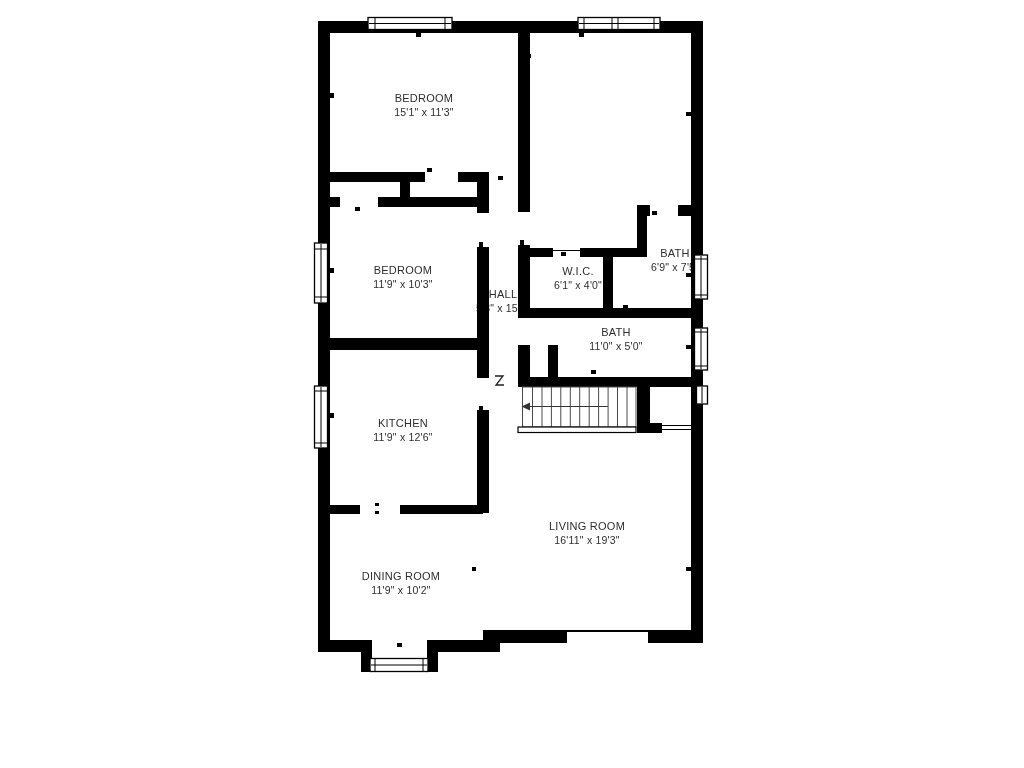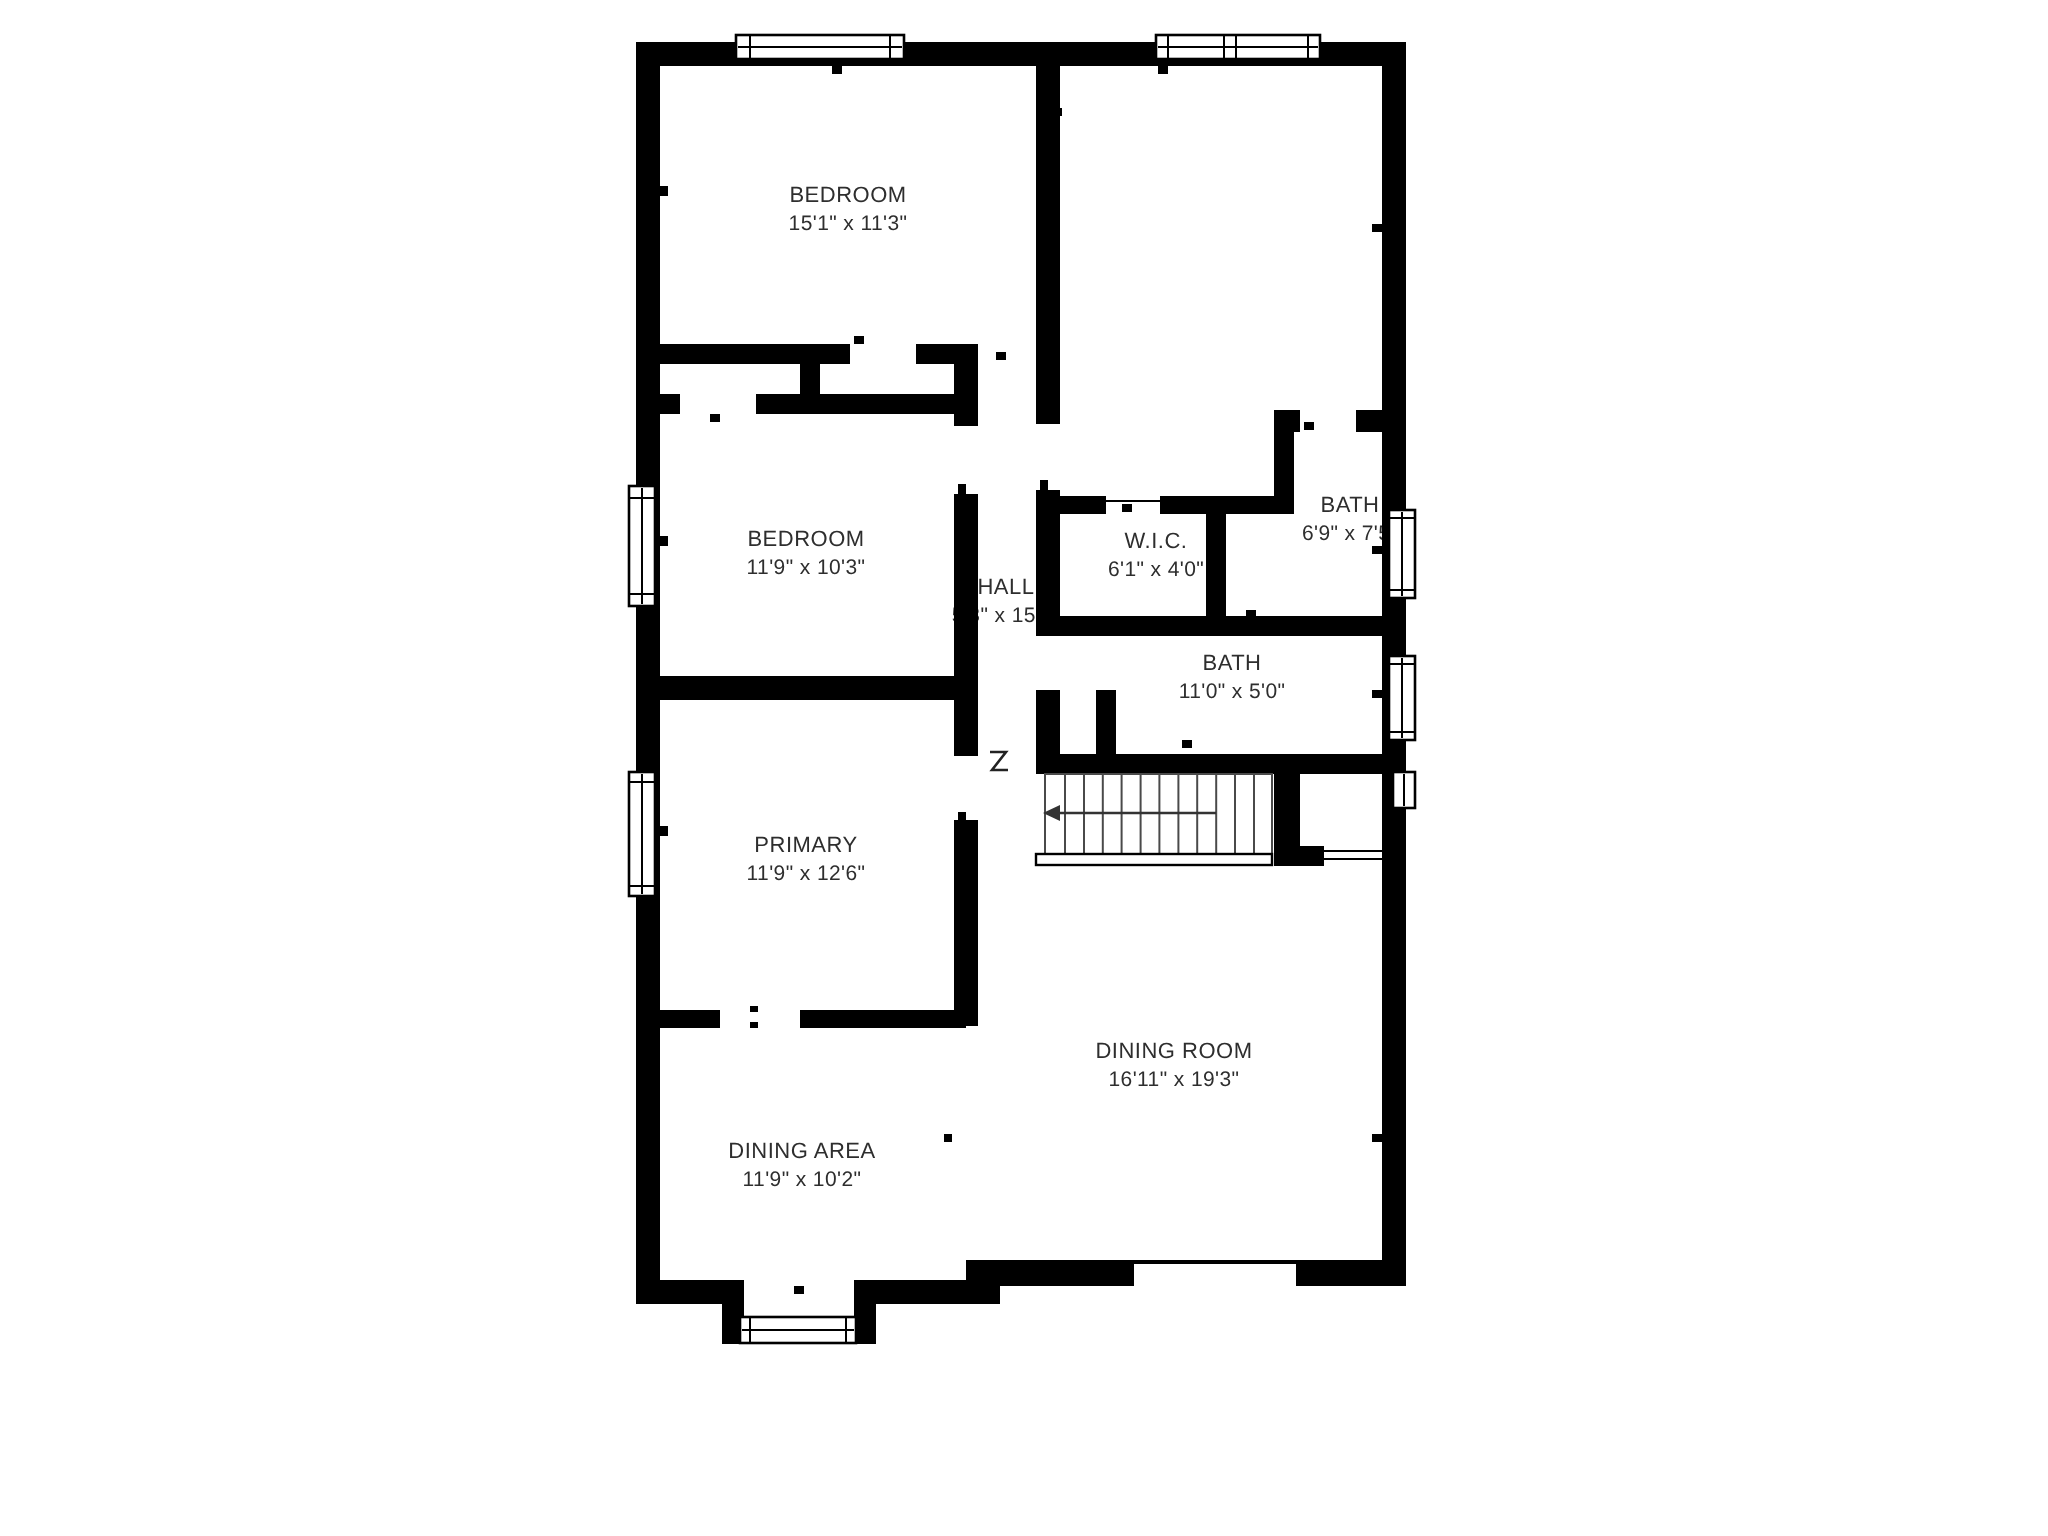--- a/index.html
+++ b/index.html
@@ -45,29 +45,29 @@
     </div>
     <div class="room-label" style="left:675px;top:246px">
       <div class="room-name">BATH</div>
       <div class="room-dims">6'9" x 7'5"</div>
     </div>
     <div class="room-label" style="left:616px;top:325px">
       <div class="room-name">BATH</div>
       <div class="room-dims">11'0" x 5'0"</div>
     </div>
     <div class="room-label" style="left:403px;top:416px">
-      <div class="room-name">PRIMARY</div>
+      <div class="room-name">KITCHEN</div>
       <div class="room-dims">11'9" x 12'6"</div>
     </div>
     <div class="room-label" style="left:587px;top:519px">
+      <div class="room-name">LIVING ROOM</div>
+      <div class="room-dims">16'11" x 19'3"</div>
+    </div>
+    <div class="room-label" style="left:401px;top:569px">
       <div class="room-name">DINING ROOM</div>
-      <div class="room-dims">16'11" x 19'3"</div>
-    </div>
-    <div class="room-label" style="left:401px;top:569px">
-      <div class="room-name">DINING AREA</div>
       <div class="room-dims">11'9" x 10'2"</div>
     </div>
   </div>
 
   <svg class="plan" width="1024" height="768" viewBox="0 0 1024 768">
 
     <g fill="#000000">
       <rect x="318" y="21" width="385" height="12"></rect>
       <rect x="318" y="21" width="12" height="631"></rect>
       <rect x="691" y="21" width="12" height="622"></rect>

